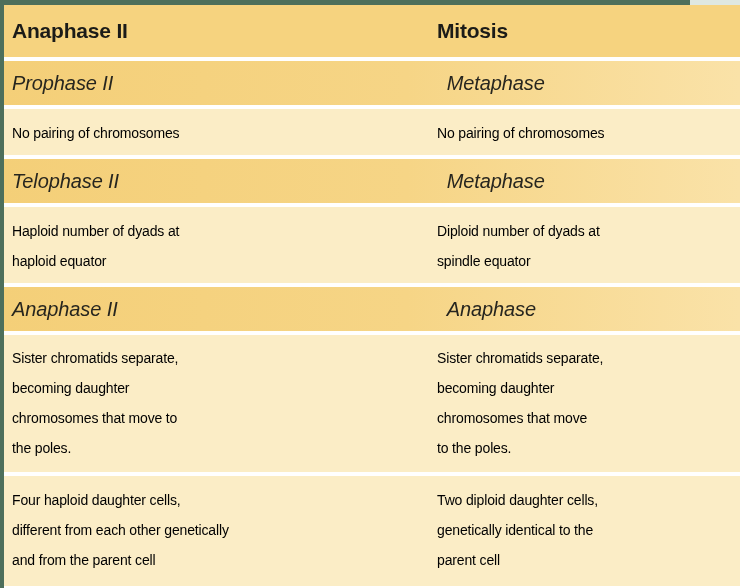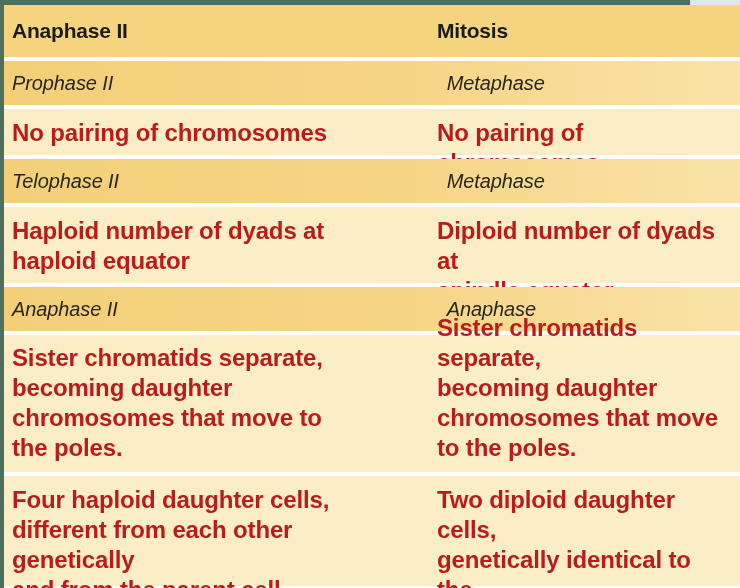--- a/index.html
+++ b/index.html
@@ -100,26 +100,25 @@
   
   .row.desc {
     background: #fbedc6;
   }
   .row.desc .cell {
     align-items: flex-start;
     padding-top: 9px;
     padding-bottom: 9px;
   }
   .row.desc .txt {
-    font-size: 24px;
+    font-size: 14px;
     line-height: 30px;
-    color: #b91c1c;
+    color: #000000;
     letter-spacing: -0.15px;
     white-space: pre-line;
-    font-weight: bold;
   }
 
   .row.h-46 { height: 46px; }
   .row.h-76 { height: 76px; }
   .row.h-137 { height: 137px; align-items: flex-end; }
   .row.h-110 { height: 110px; }
 </style>
 </head>
 <body>
 

